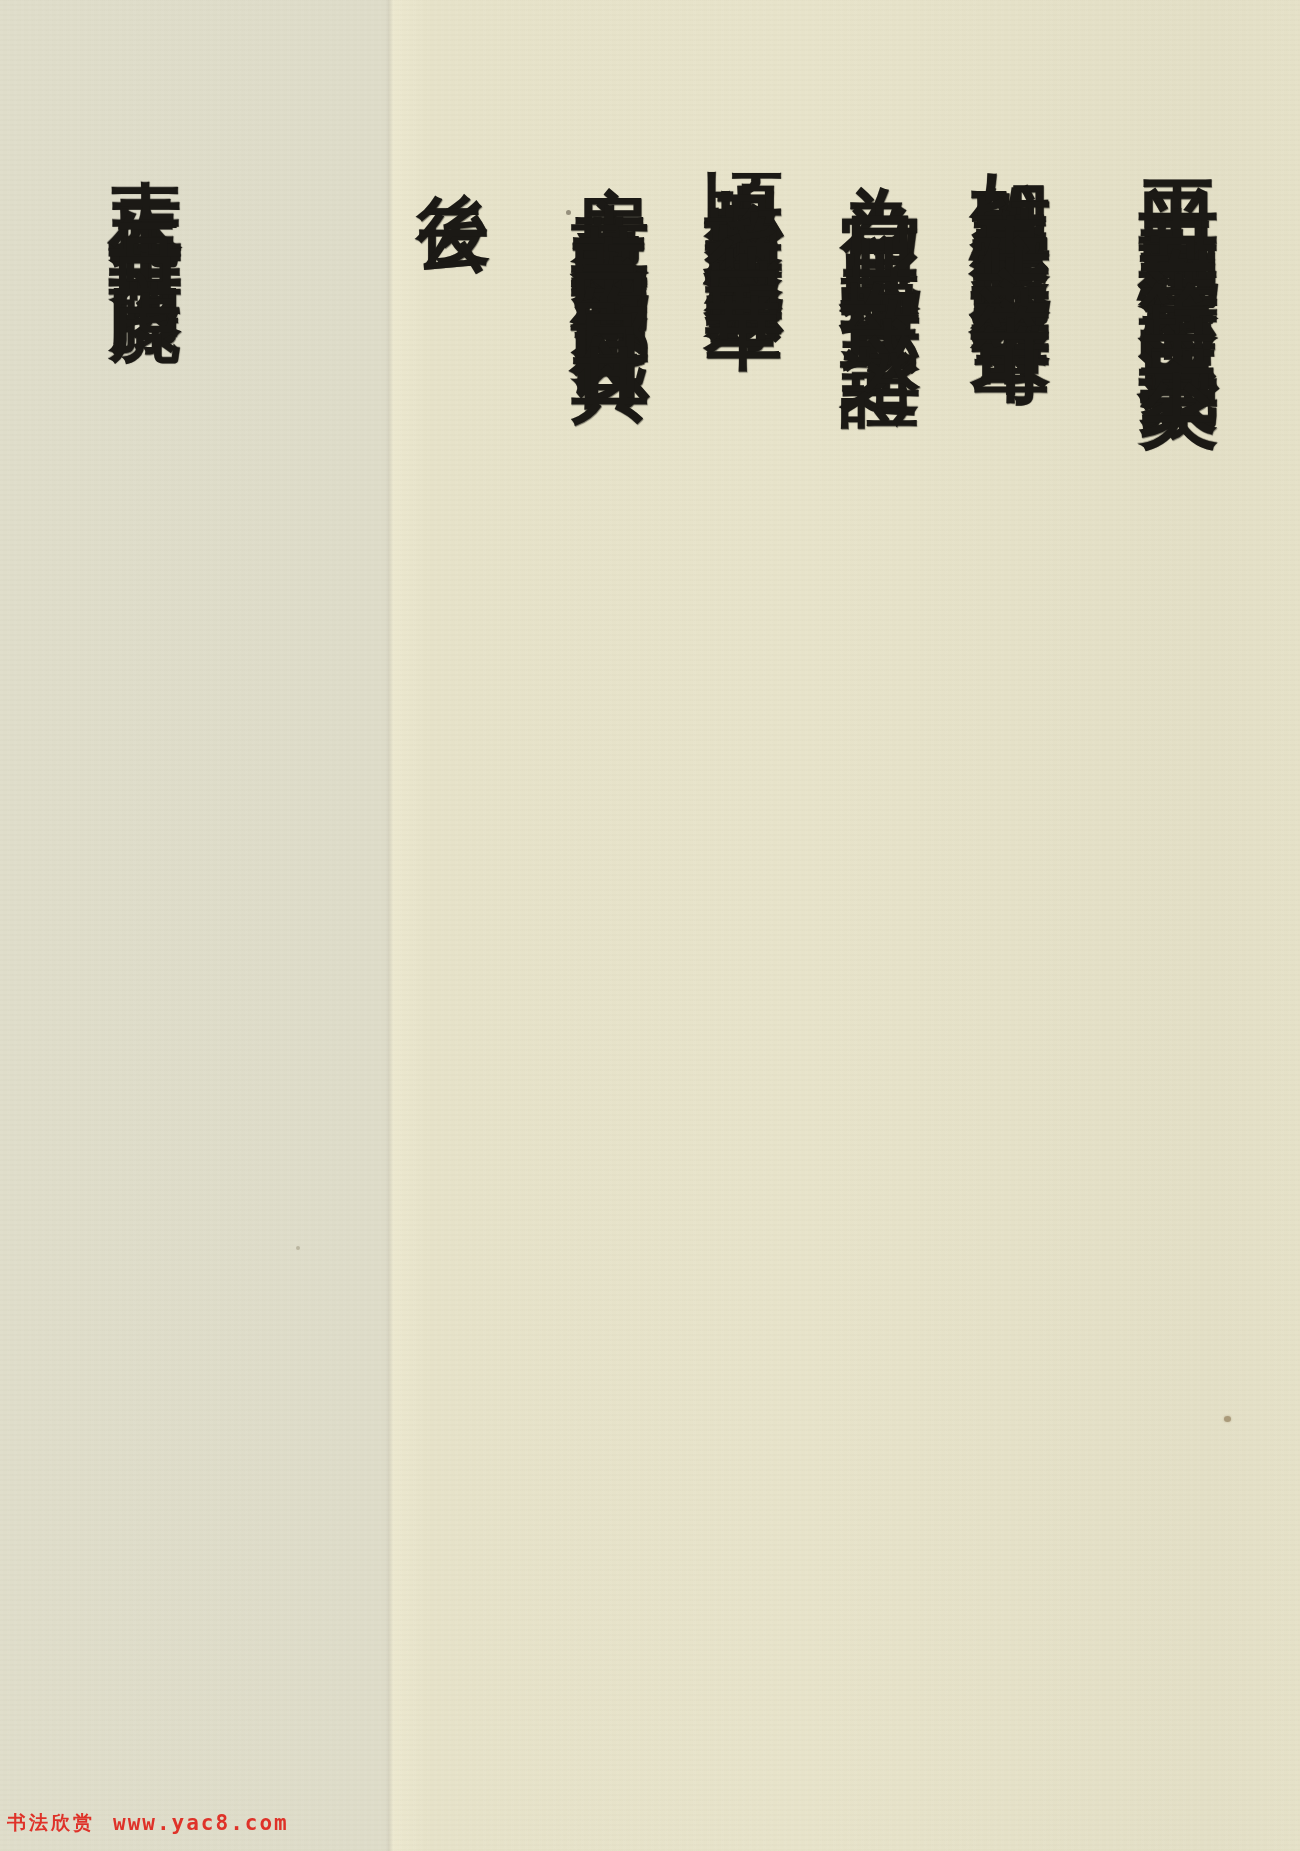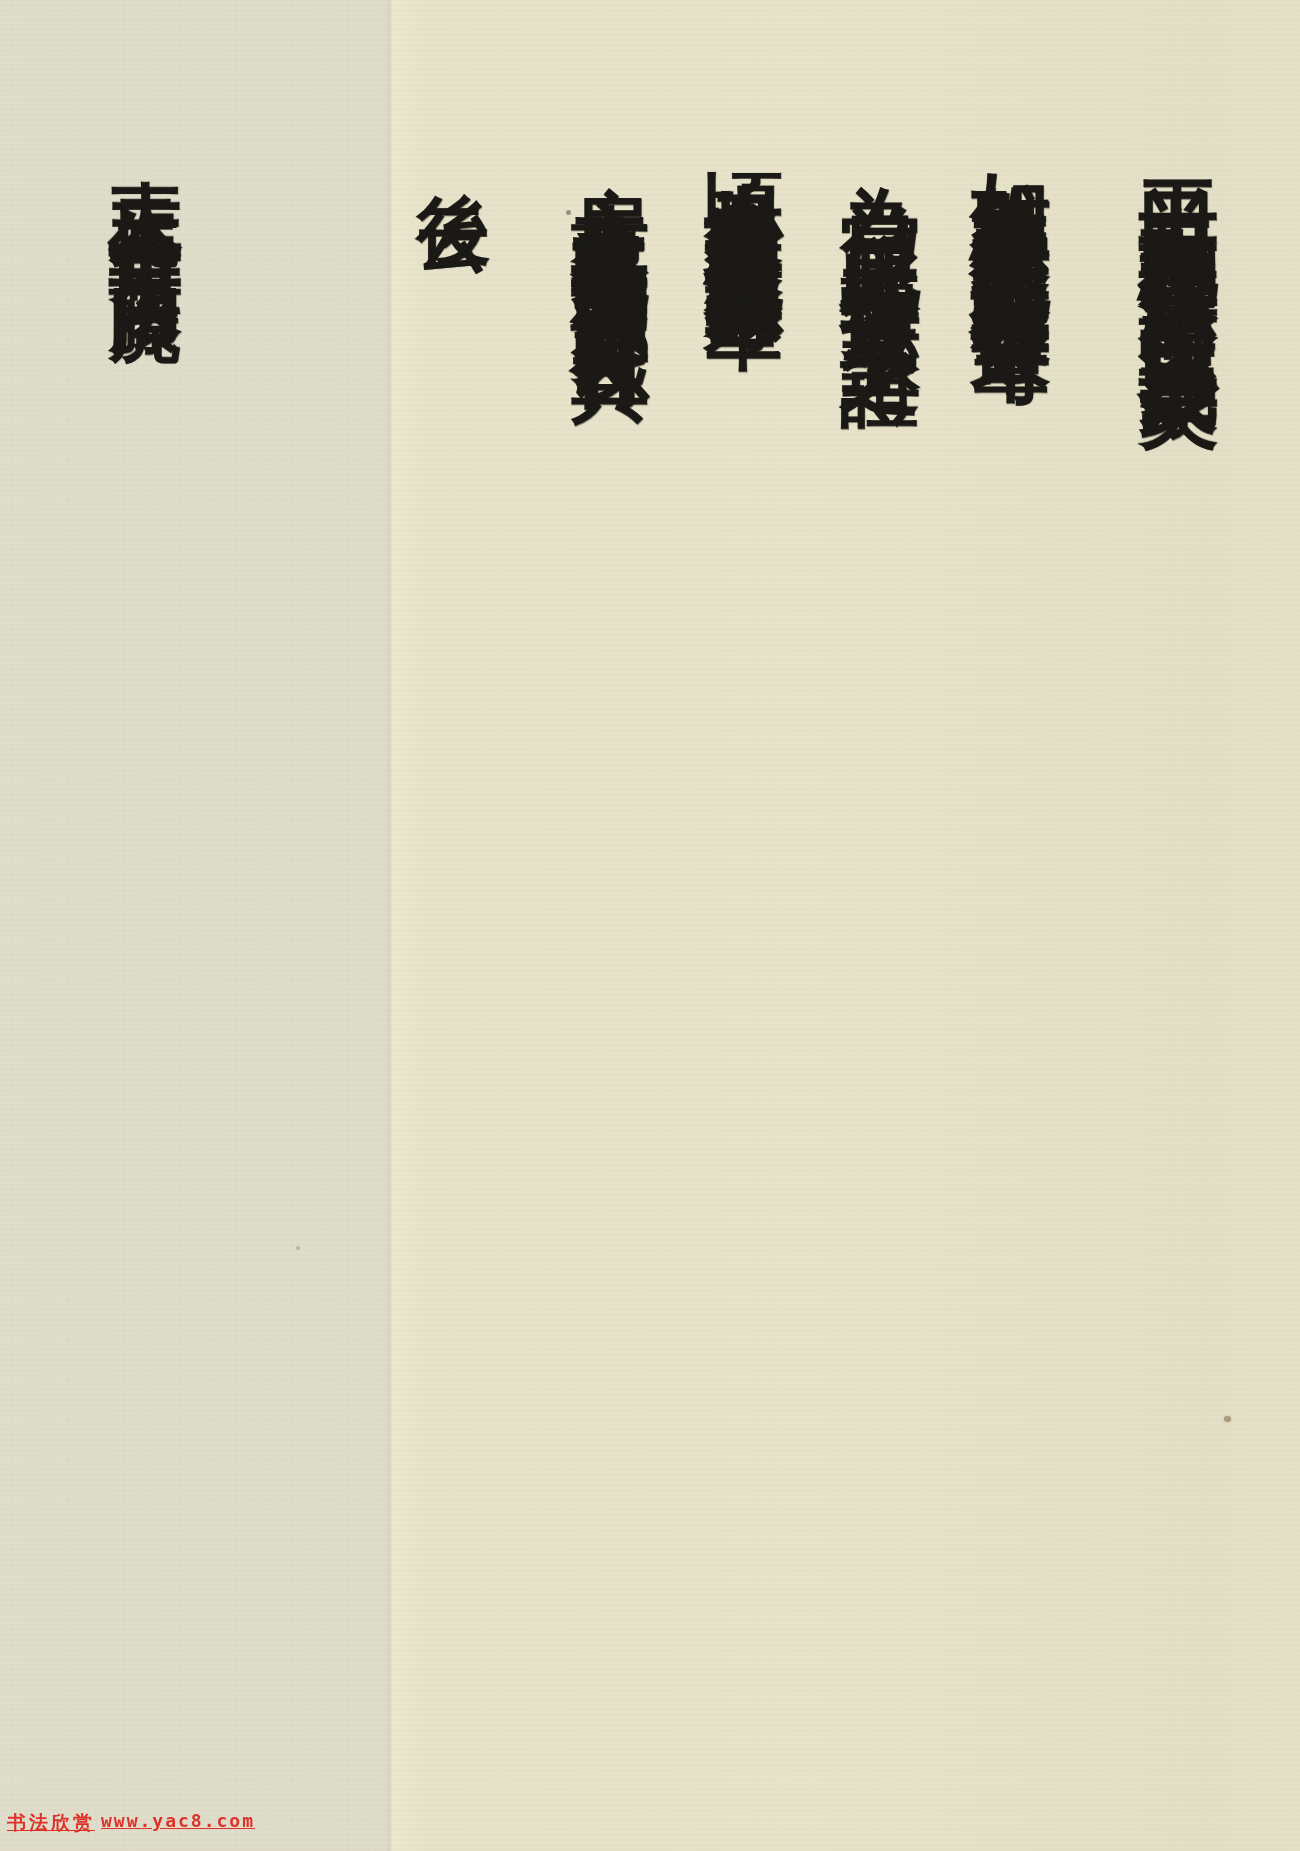--- a/index.html
+++ b/index.html
@@ -36,33 +36,32 @@
   .c6{left:418px; top:133px;font-size:74px;letter-spacing:20px;}
   .c7{left:110px; top:120px;font-size:74px;letter-spacing:10px;}
 
   .speck{position:absolute;border-radius:50%;}
   .speck.s1{left:1224px;top:1416px;width:7px;height:6px;background:rgba(122,96,58,.55);box-shadow:0 0 2px rgba(122,96,58,.4);}
   .speck.s2{left:566px;top:210px;width:5px;height:5px;background:rgba(70,62,48,.5);}
   .speck.s3{left:296px;top:1246px;width:4px;height:4px;background:rgba(120,110,84,.35);}
 
   #watermark{
     position:absolute;left:7px;top:1810px;
-    display:flex;align-items:flex-start;gap:6px;
+    display:flex;align-items:center;gap:18px;
     color:#df241c;
     user-select:none;
-    text-decoration:underline;
   }
   #watermark .wm-cn{
     font-family:"DejaVu Sans","Liberation Sans",sans-serif;
     font-size:19px;letter-spacing:3px;font-weight:bold;
     opacity:.92;
   }
   #watermark .wm-url{
     font-family:"DejaVu Sans Mono","Liberation Mono",monospace;
-    font-size:18px;letter-spacing:2px;font-weight:bold;
+    font-size:21px;letter-spacing:2px;font-weight:bold;
     opacity:.92;
   }
 </style>
 </head>
 <body>
 
 <div id="page">
 
   <div class="col c1">平田寺勅書凡磔法末筆一頓以注再拽豪尖</div>
   <div class="col c2">如錐頴破囊上仿此本文字被字等末筆可</div>

